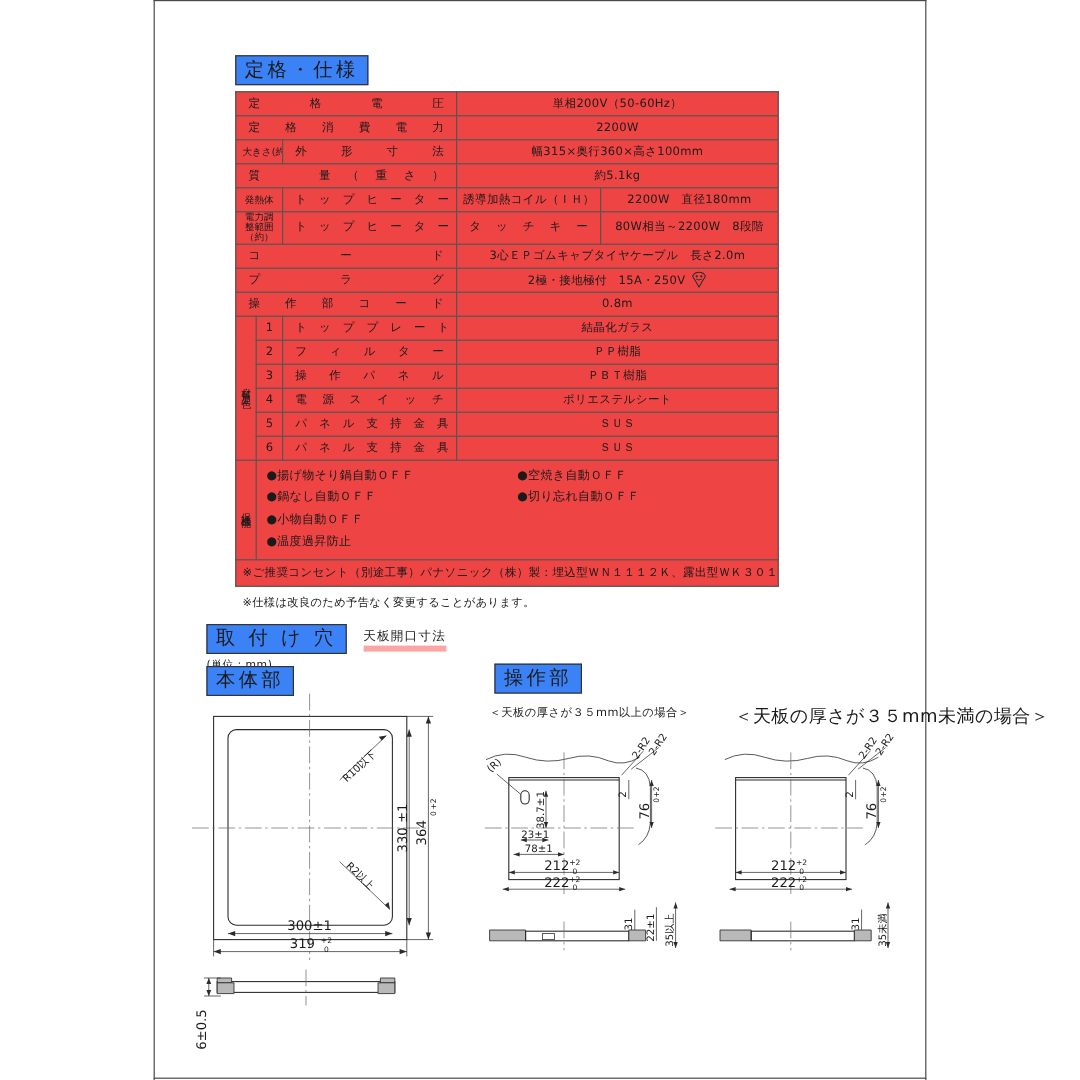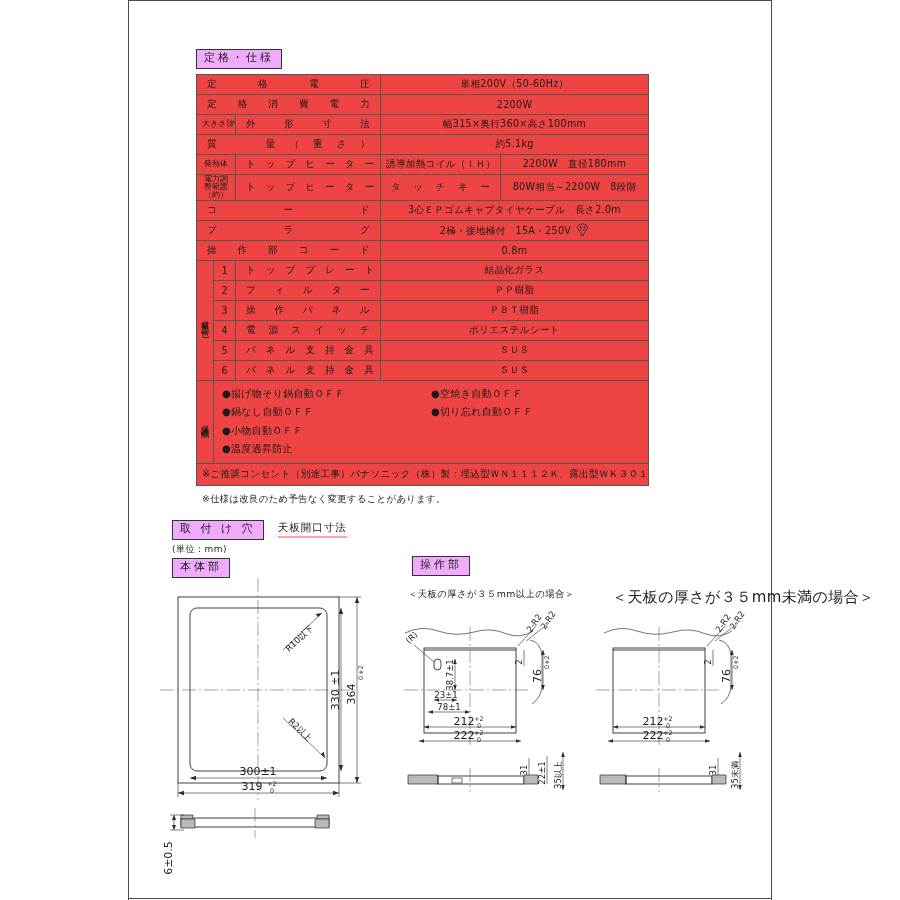--- a/index.html
+++ b/index.html
@@ -15,25 +15,25 @@
     position:absolute;left:128px;top:0px;width:644px;height:900px;
     border-left:1.5px solid #4a4a4a;border-right:1.5px solid #4a4a4a;
     box-sizing:border-box;
   }
   .frame-top{position:absolute;left:128px;top:0px;width:644px;height:0;border-top:1.5px solid #4a4a4a;}
   .frame-bottom{position:absolute;left:128px;top:898px;width:644px;height:0;border-top:1.5px solid #4a4a4a;}
 
   
   .cap-box{
     display:inline-block;border:1px solid #333;
-    padding:2px 7px 3px 7px;font-size:11px;letter-spacing:3px;
-    background:#f0abfc;line-height:1.15;
+    padding:2px 7px 3px 7px;font-size:16px;letter-spacing:3px;
+    background:#3b82f6;line-height:1.15;
   }
   .cap-plain{font-size:10.5px;letter-spacing:1px;}
-  .underlined{border-bottom:2px solid #fca5a5;padding-bottom:1px;}
+  .underlined{border-bottom:5px solid #fca5a5;padding-bottom:1px;}
 
   
   #spec-section{position:absolute;left:196px;top:46px;width:452px;}
   #spec-title{margin-bottom:5px;}
   table.spec{
     border-collapse:collapse;width:452px;
     font-size:9.6px;background:#ef4444;table-layout:fixed;
   }
   table.spec td{
     border:1px solid #555;

